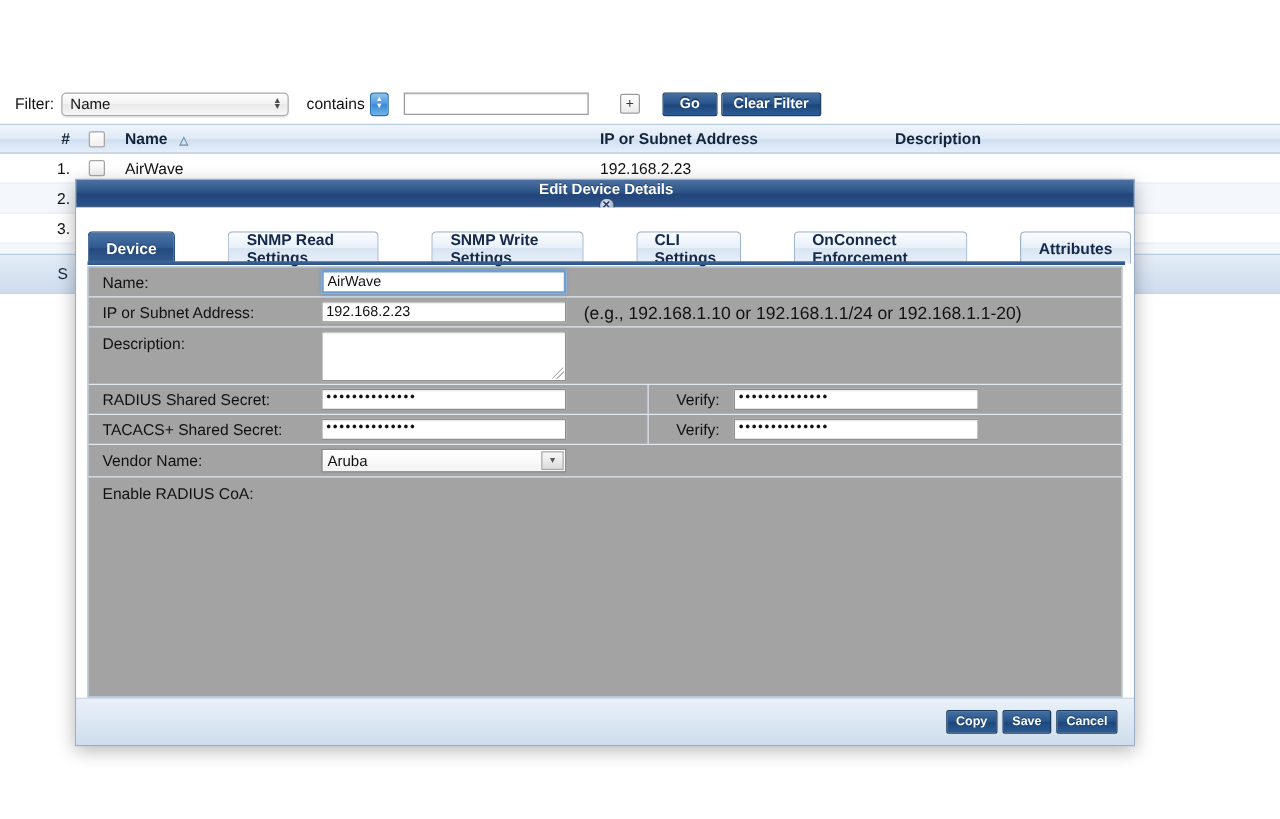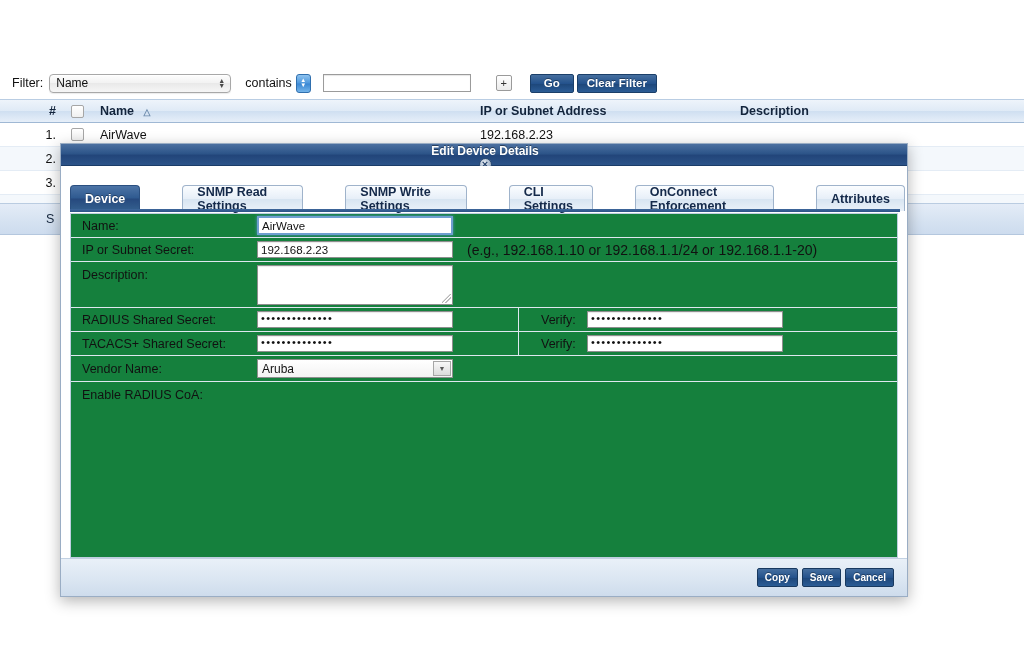--- a/index.html
+++ b/index.html
@@ -153,21 +153,21 @@
     color: #111;
     border-bottom: 1px solid #e4ecf5;
     box-sizing: border-box;
     background: #fff;
   }
   .trow.alt { background: #f4f8fc; }
 
   .col-num   { width: 62px; text-align: right; padding-right: 6px; box-sizing: border-box; }
   .col-check { width: 38px; display: flex; align-items: center; justify-content: flex-start; padding-left:9px; box-sizing: border-box;}
   .col-name  { width: 380px; box-sizing: border-box; }
-  .col-ip    { width: 260px; box-sizing: border-box; }
+  .col-ip    { width: 236px; box-sizing: border-box; }
   .col-desc  { flex: 1; box-sizing: border-box; }
 
   .row-check {
     width: 13px; height: 13px;
     border: 1px solid #a6a6a6;
     border-radius: 2px;
     background: linear-gradient(to bottom, #ffffff, #f0f0f0);
     box-sizing: border-box;
   }
   .sort-tri {
@@ -285,21 +285,21 @@
     top: 43px;
     width: 830px;
     height: 3px;
     background: linear-gradient(to bottom, #3e679b, #2c5387);
   }
 
   
   #form-area {
     margin: 3px 9px 0 9px;
     border: 1px solid #bfcfe0;
-    background: #15803d;
+    background: #a3a3a3;
     flex: 1;
     box-sizing: border-box;
   }
   .frow {
     display: flex;
     align-items: center;
     min-height: 24px;
     border-bottom: 1px solid #dfe7f0;
     box-sizing: border-box;
   }
@@ -565,21 +565,21 @@
     <div id="form-area">
 
       <div class="frow">
         <div class="flabel">Name:</div>
         <div class="fctrl">
           <input class="txt-input w-name focused" type="text" value="AirWave" style="">
         </div>
       </div>
 
       <div class="frow">
-        <div class="flabel">IP or Subnet Secret:</div>
+        <div class="flabel">IP or Subnet Address:</div>
         <div class="fctrl">
           <input class="txt-input w-ip" type="text" value="192.168.2.23" style="">
           <span class="hint">(e.g., 192.168.1.10 or 192.168.1.1/24 or 192.168.1.1-20)</span>
         </div>
       </div>
 
       <div class="frow" style="min-height:46px;">
         <div class="flabel" style="align-self:flex-start; padding-top:6px;">Description:</div>
         <div class="fctrl">
           <div class="desc-box">

